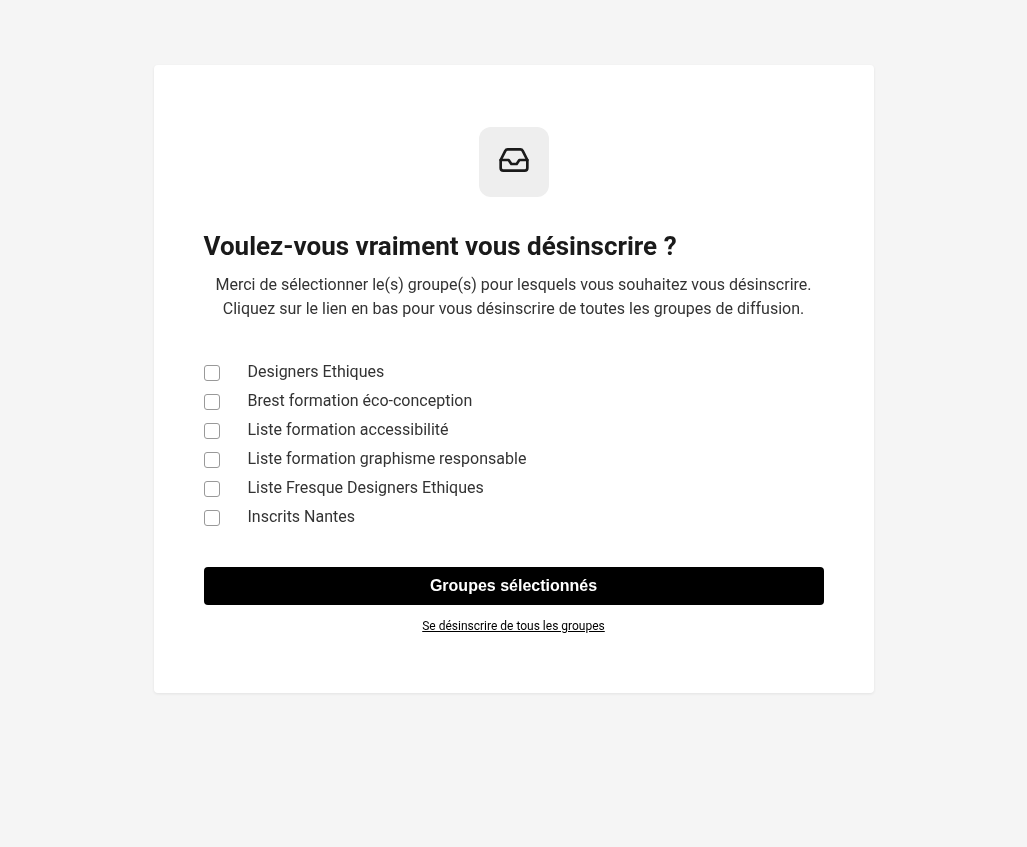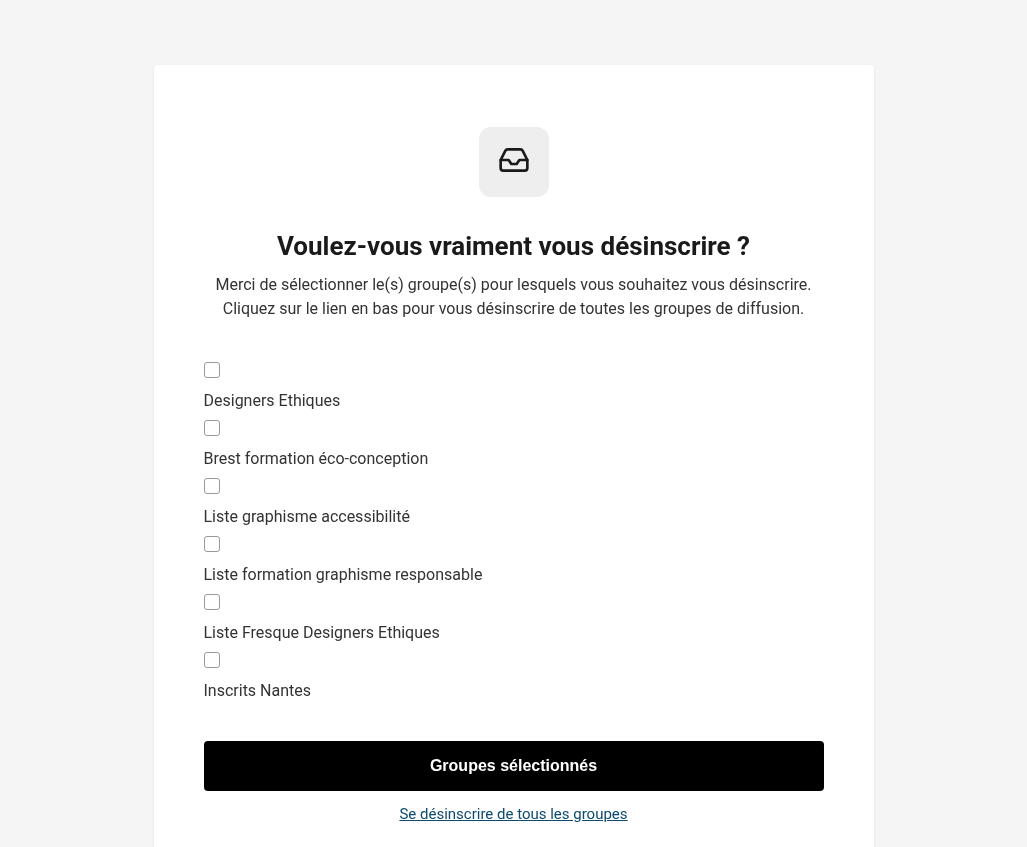--- a/index.html
+++ b/index.html
@@ -41,40 +41,38 @@
       stroke: #1a1a1a;
       stroke-width: 2;
       fill: none;
       stroke-linecap: round;
       stroke-linejoin: round;
     }
     .title {
       font-size: 26px;
       font-weight: 700;
       color: #1a1a1a;
-      text-align: center;
       margin-bottom: 12px;
     }
     .description {
       font-size: 16px;
       color: #333333;
       text-align: center;
       line-height: 1.5;
       margin-bottom: 36px;
     }
     .checkbox-list {
       margin-bottom: 36px;
     }
     .checkbox-item {
       display: flex;
-      align-items: flex-start;
-      gap: 13px;
+      align-items: flex-end;
+      gap: 28px;
       padding: 5px 0;
       cursor: pointer;
-      flex-direction: column;
     }
     .checkbox-item input[type="checkbox"] {
       width: 16px;
       height: 16px;
       border: 1.5px solid #999999;
       border-radius: 3px;
       appearance: none;
       cursor: pointer;
       flex-shrink: 0;
     }
@@ -84,32 +82,32 @@
     }
     .checkbox-label {
       font-size: 16px;
       color: #333333;
     }
     .submit-button {
       width: 100%;
       background-color: #000000;
       color: #ffffff;
       border: none;
-      padding: 16px;
+      padding: 10px;
       font-size: 16px;
       font-weight: 600;
       border-radius: 4px;
       cursor: pointer;
       margin-bottom: 14px;
     }
     .unsubscribe-all {
       display: block;
       text-align: center;
-      color: #0c4a6e;
-      font-size: 15px;
+      color: #000000;
+      font-size: 12px;
       text-decoration: underline;
       cursor: pointer;
     }
   </style>
 </head>
 <body>
 
 <div class="card">
   <div class="icon-container">
     <div class="icon-box">
@@ -129,21 +127,21 @@
     <label class="checkbox-item">
       <input type="checkbox" style="">
       <span class="checkbox-label">Designers Ethiques</span>
     </label>
     <label class="checkbox-item">
       <input type="checkbox" style="">
       <span class="checkbox-label">Brest formation éco-conception</span>
     </label>
     <label class="checkbox-item">
       <input type="checkbox" style="">
-      <span class="checkbox-label">Liste graphisme accessibilité</span>
+      <span class="checkbox-label">Liste formation accessibilité</span>
     </label>
     <label class="checkbox-item">
       <input type="checkbox" style="">
       <span class="checkbox-label">Liste formation graphisme responsable</span>
     </label>
     <label class="checkbox-item">
       <input type="checkbox" style="">
       <span class="checkbox-label">Liste Fresque Designers Ethiques</span>
     </label>
     <label class="checkbox-item">

